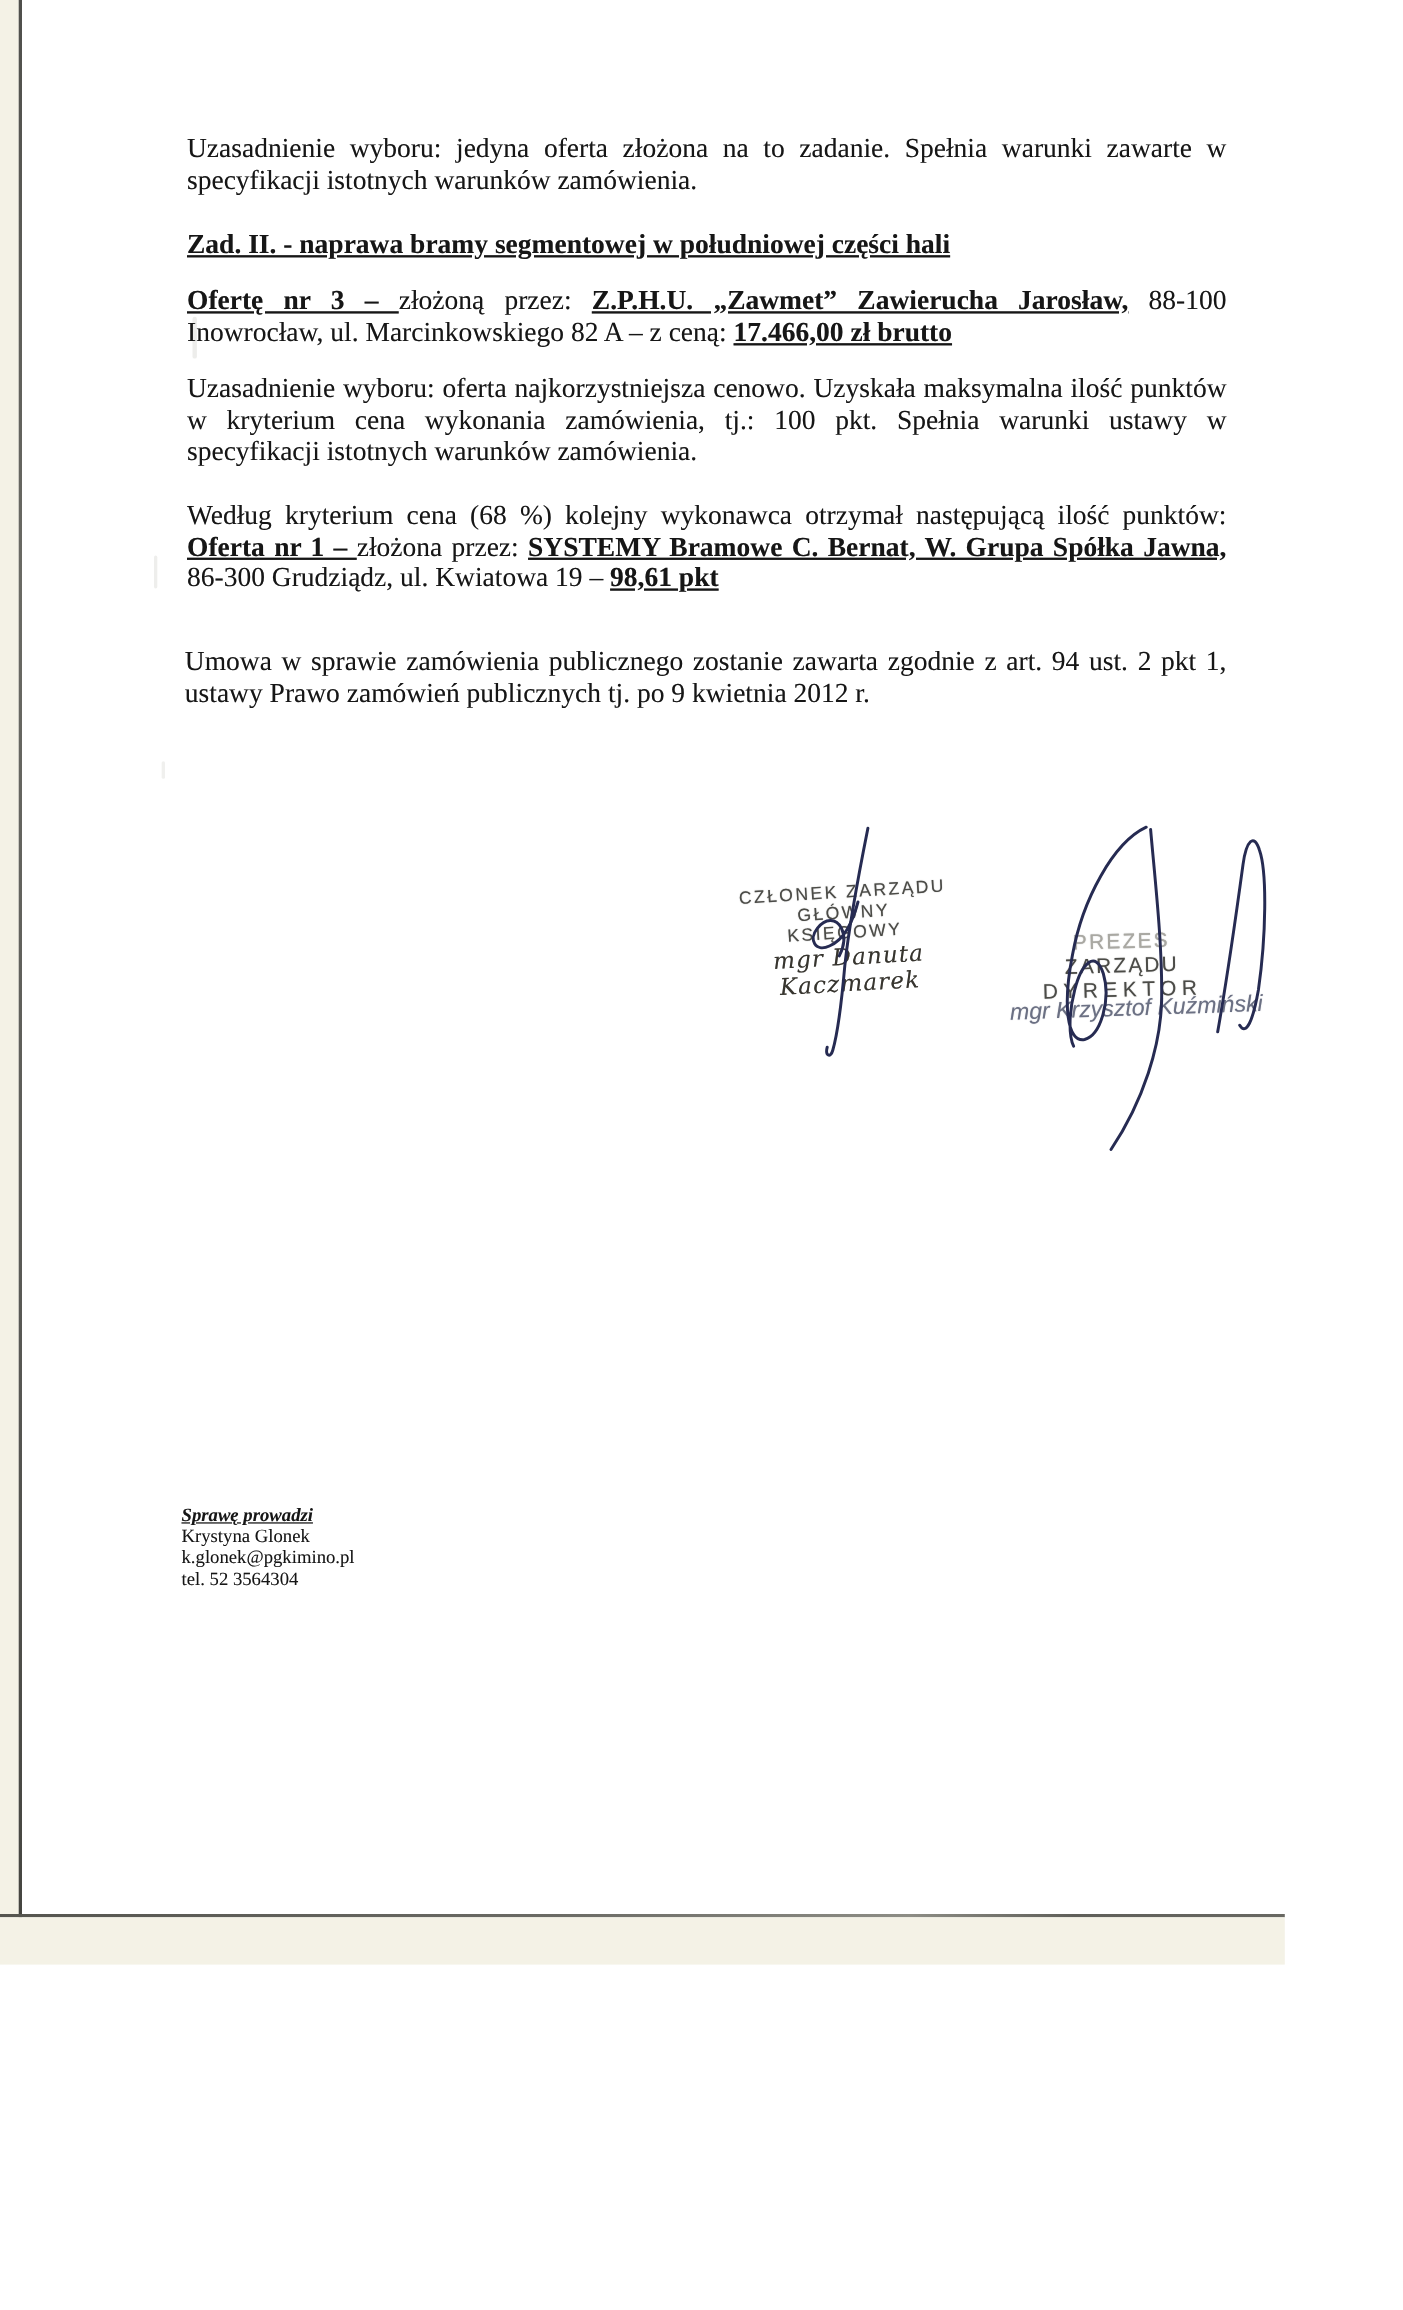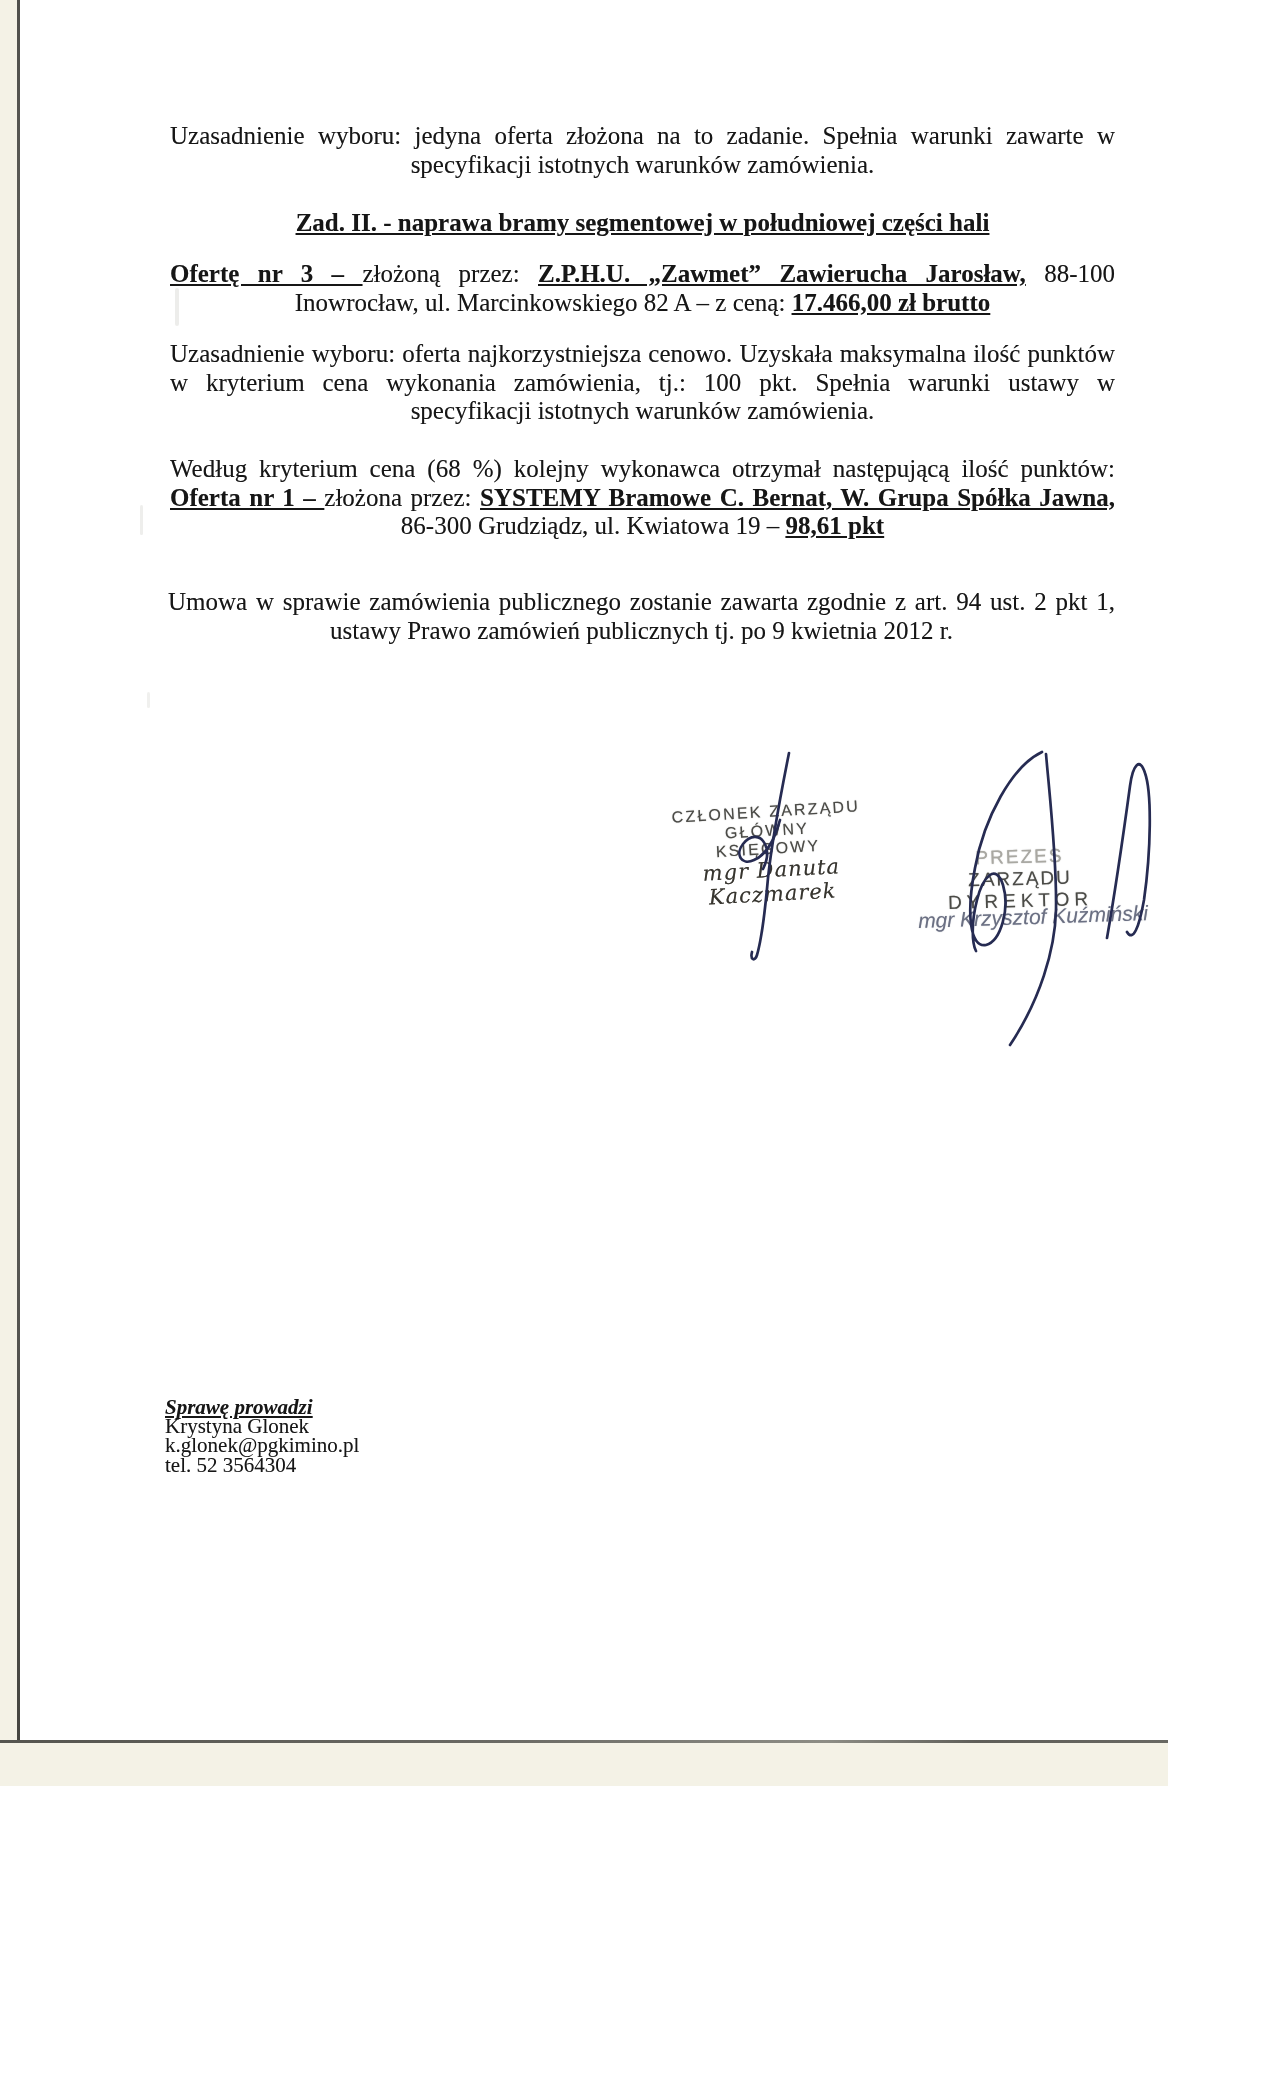--- a/index.html
+++ b/index.html
@@ -21,21 +21,21 @@
   .edge-bottom-line{position:absolute;left:0;top:1740px;width:1252px;height:3px;
                     background:linear-gradient(90deg,#55554f,#6a6a64 40%,#8d8d85 66%,#5f5f59 78%,#6c6c66);}
   .bottom-band{position:absolute;left:0;top:1743px;width:1275px;height:43px;background:var(--cream);}
   .artifact{position:absolute;background:#dededa;border-radius:2px;}
   .a1{left:175px;top:288px;width:4px;height:38px;opacity:.55;}
   .a2{left:140px;top:505px;width:3px;height:30px;opacity:.5;}
   .a3{left:147px;top:692px;width:3px;height:16px;opacity:.45;}
   
   .para{position:absolute;left:170px;width:945px;font-size:25px;line-height:28.6px;
         color:var(--ink);text-shadow:0 0 .5px rgba(0,0,0,.35);}
-  .para .line{text-align:center;}
+  .para .line{text-align:left;}
   .para .line.just{text-align:justify;text-align-last:justify;}
   .b{font-weight:bold;text-decoration:underline;}
   .p1{top:122px;}
   .p-heading{top:209px;}
   .p2{top:260px;}
   .p3{top:340px;}
   .p4{top:455px;}
   .p5{top:588px;left:168px;width:947px;}
   
   .stamp-left{position:absolute;left:672px;top:803px;width:190px;text-align:center;
@@ -50,21 +50,21 @@
               line-height:22px;color:var(--stamp);transform:rotate(-1.5deg);
               text-shadow:0 0 1px rgba(75,75,71,.5);}
   .stamp-right .sp{letter-spacing:5px;}
   .stamp-right .faded{color:var(--stampFaded);}
   .stamp-right-name{position:absolute;left:916px;top:905px;width:234px;text-align:center;
               font-family:"Liberation Sans",sans-serif;font-style:italic;font-size:21px;
               color:#6b7083;transform:rotate(-2deg);text-shadow:0 0 1px rgba(107,112,131,.5);}
   .sig{position:absolute;left:0;top:0;pointer-events:none;}
   .sig path{fill:none;stroke:var(--sigInk);stroke-width:2.7;stroke-linecap:round;}
   
-  .footer{position:absolute;left:165px;top:1398px;font-size:21px;line-height:19.2px;color:var(--ink);
+  .footer{position:absolute;left:165px;top:1368px;font-size:17px;line-height:19.2px;color:var(--ink);
           text-shadow:0 0 .5px rgba(0,0,0,.3);}
   .f-label{font-weight:bold;font-style:italic;text-decoration:underline;}
   .f-email{}
 </style>
 </head>
 <body>
 
 <div class="page">
 
   <div class="edge-left-band"></div>

